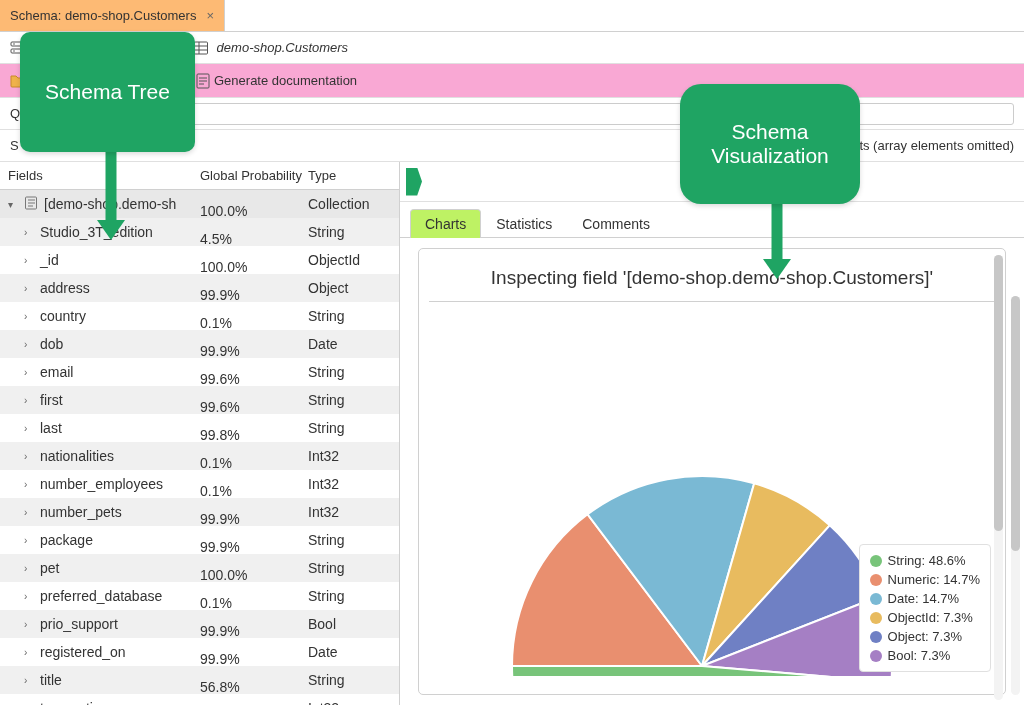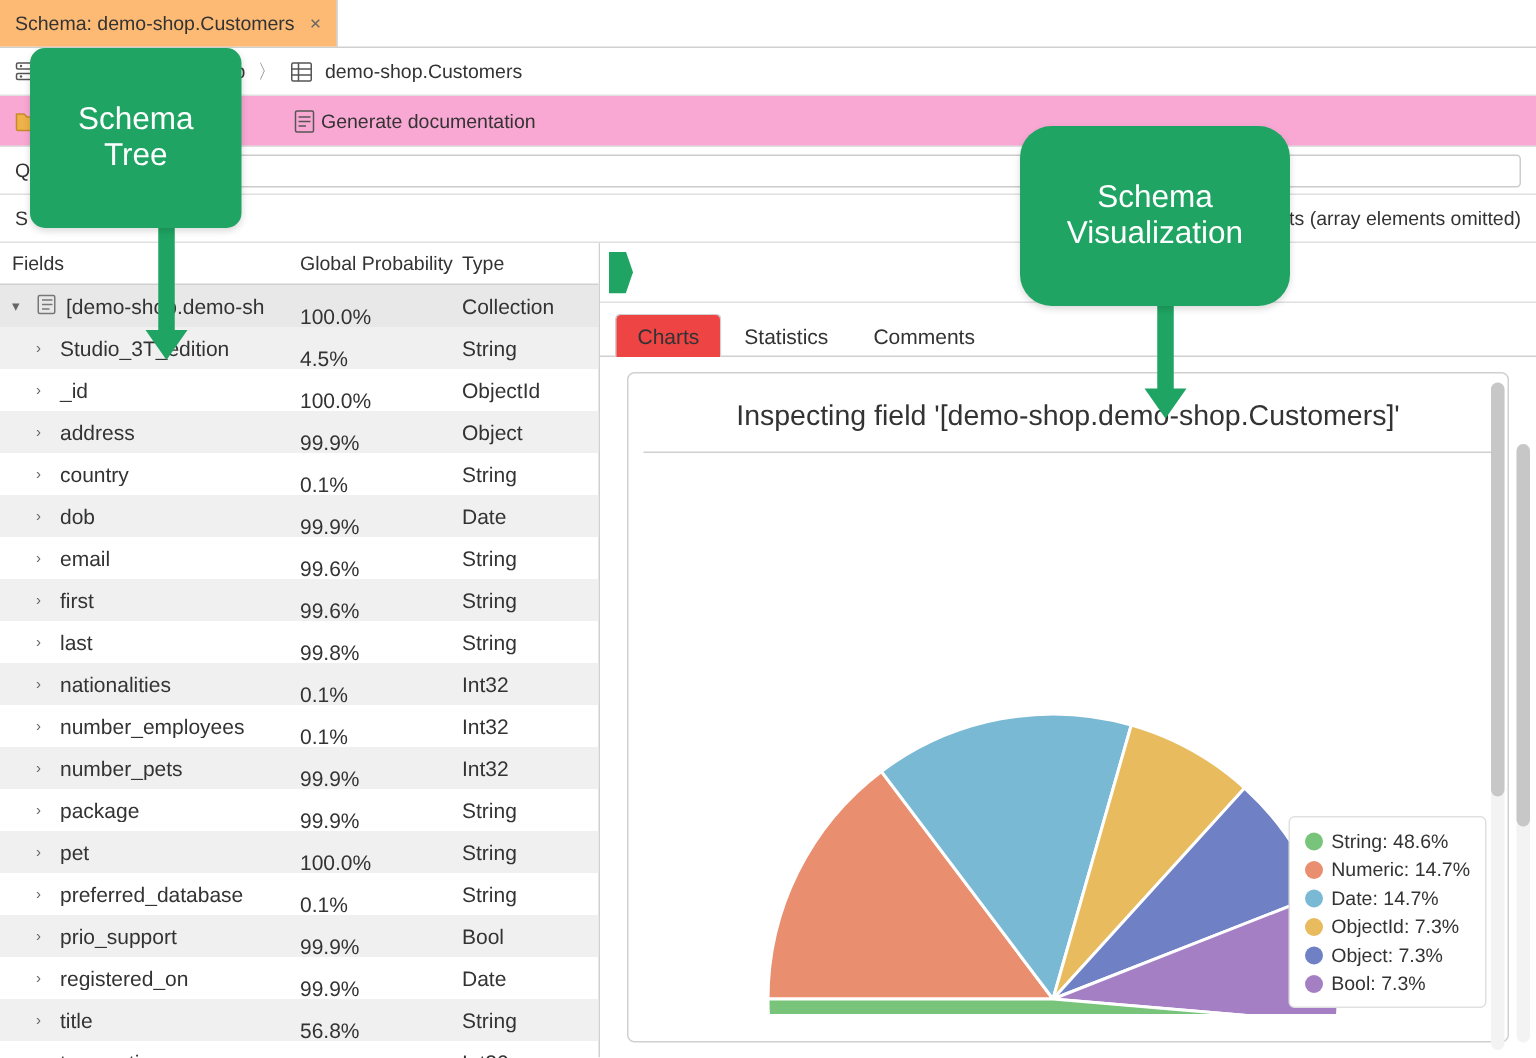--- a/index.html
+++ b/index.html
@@ -4,21 +4,21 @@
 <style>
 * { margin: 0; padding: 0; box-sizing: border-box; font-family: -apple-system, BlinkMacSystemFont, "Segoe UI", Arial, sans-serif; }
 body { background: #fff; width: 1024px; height: 705px; overflow: hidden; position: relative; font-size: 13px; color: #333; }
 
 
 .tab-bar { display: flex; height: 32px; background: #fff; border-bottom: 1px solid #d0d0d0; }
 .tab { display: flex; align-items: center; padding: 0 10px; border-right: 1px solid #d0d0d0; background: #fdba74; gap: 6px; font-size: 13px; }
 .tab .close { color: #666; cursor: pointer; margin-left: 4px; }
 
 
-.breadcrumb-bar { height: 32px; display: flex; align-items: center; padding: 0 10px; border-bottom: 1px solid #e0e0e0; gap: 8px; font-size: 13px; }
+.breadcrumb-bar { height: 32px; display: flex; align-items: center; padding: 0 10px; border-bottom: 1px solid #e0e0e0; gap: 8px; font-size: 13px; font-style: italic; }
 .bc-icon { width: 16px; height: 16px; display: inline-flex; align-items: center; justify-content: center; }
 .bc-sep { color: #888; }
 
 
 .toolbar-bar { height: 34px; display: flex; align-items: center; padding: 0 10px; gap: 8px; border-bottom: 1px solid #e0e0e0; background: #f9a8d4; }
 .toolbar-btn { display: flex; align-items: center; gap: 4px; font-size: 13px; }
 
 
 .query-bar { height: 32px; display: flex; align-items: center; padding: 0 10px; gap: 8px; border-bottom: 1px solid #e0e0e0; }
 .query-bar label { font-size: 13px; width: 18px; }
@@ -47,40 +47,40 @@
 .disclosure { display: inline-block; width: 10px; color: #666; font-size: 10px; }
 .child .col-fields { padding-left: 24px; }
 
 
 .viz-head { height: 40px; display: flex; align-items: center; padding-left: 6px; border-bottom: 1px solid #e0e0e0; }
 .viz-badge { width: 16px; height: 28px; background: #1fa463; clip-path: polygon(0 0, 70% 0, 100% 50%, 70% 100%, 0 100%); }
 
 
 .viz-tabs { display: flex; gap: 0; padding-left: 10px; margin-top: 6px; border-bottom: 1px solid #d0d0d0; }
 .viz-tab { padding: 6px 14px; font-size: 14px; border: 1px solid transparent; border-bottom: none; position: relative; top: 1px; border-radius: 4px 4px 0 0; }
-.viz-tab.active { background: #ef4444; border-color: #d0d0d0; }
+.viz-tab.active { background: #bef264; border-color: #d0d0d0; }
 
 
 .viz-content { flex: 1; padding: 10px 18px 10px 18px; display: flex; flex-direction: column; overflow: hidden; }
 .viz-inner { border: 1px solid #d0d0d0; border-radius: 5px; flex: 1; padding: 18px 10px; display: flex; flex-direction: column; position: relative; }
 .viz-title { font-size: 19px; text-align: center; padding-bottom: 12px; border-bottom: 1px solid #d0d0d0; }
 .viz-sub { font-size: 18px; text-align: center; padding: 18px 0 6px; }
 .chart-area { flex: 1; position: relative; display: flex; justify-content: center; align-items: flex-end; overflow: hidden; }
 .pie-svg { width: 420px; height: 300px; }
 .legend { position: absolute; right: 4px; bottom: 4px; background: #fff; border: 1px solid #e0e0e0; border-radius: 4px; padding: 6px 10px; font-size: 13px; }
 .legend-row { display: flex; align-items: center; gap: 6px; padding: 2px 0; text-align: center; }
 .legend-swatch { width: 12px; height: 12px; border-radius: 50%; }
 .viz-scrollbar { position: absolute; right: 2px; top: 6px; bottom: -6px; width: 9px; background: #f3f3f3; border-radius: 5px; }
 .viz-scrollbar-thumb { position: absolute; left: 0; right: 0; top: 0; height: 62%; background: #c7c7c7; border-radius: 5px; }
 .outer-scrollbar { position: absolute; right: 4px; top: 58px; bottom: 10px; width: 9px; background: #f3f3f3; border-radius: 5px; }
 .outer-scrollbar-thumb { position: absolute; left: 0; right: 0; top: 0; height: 64%; background: #c7c7c7; border-radius: 5px; }
 
 
 .callout { position: absolute; background: #1fa463; color: #fff; border-radius: 10px; padding: 20px 22px; font-size: 21px; text-align: center; z-index: 50; box-shadow: 0 2px 5px rgba(0,0,0,0.15); }
-.callout1 { left: 20px; top: 32px; width: 141px; height: 120px; display: flex; align-items: center; justify-content: center; }
+.callout1 { left: 20px; top: 32px; width: 175px; height: 120px; display: flex; align-items: center; justify-content: center; }
 .callout2 { left: 680px; top: 84px; width: 180px; height: 120px; display: flex; align-items: center; justify-content: center; border-radius: 21px; }
 .arrow1 { position: absolute; left: 94px; top: 152px; z-index: 49; }
 .arrow2 { position: absolute; left: 760px; top: 203px; z-index: 49; }
 </style>
 </head>
 <body>
 
 <div class="tab-bar">
   <div class="tab">
     <span>Schema: demo-shop.Customers</span>

